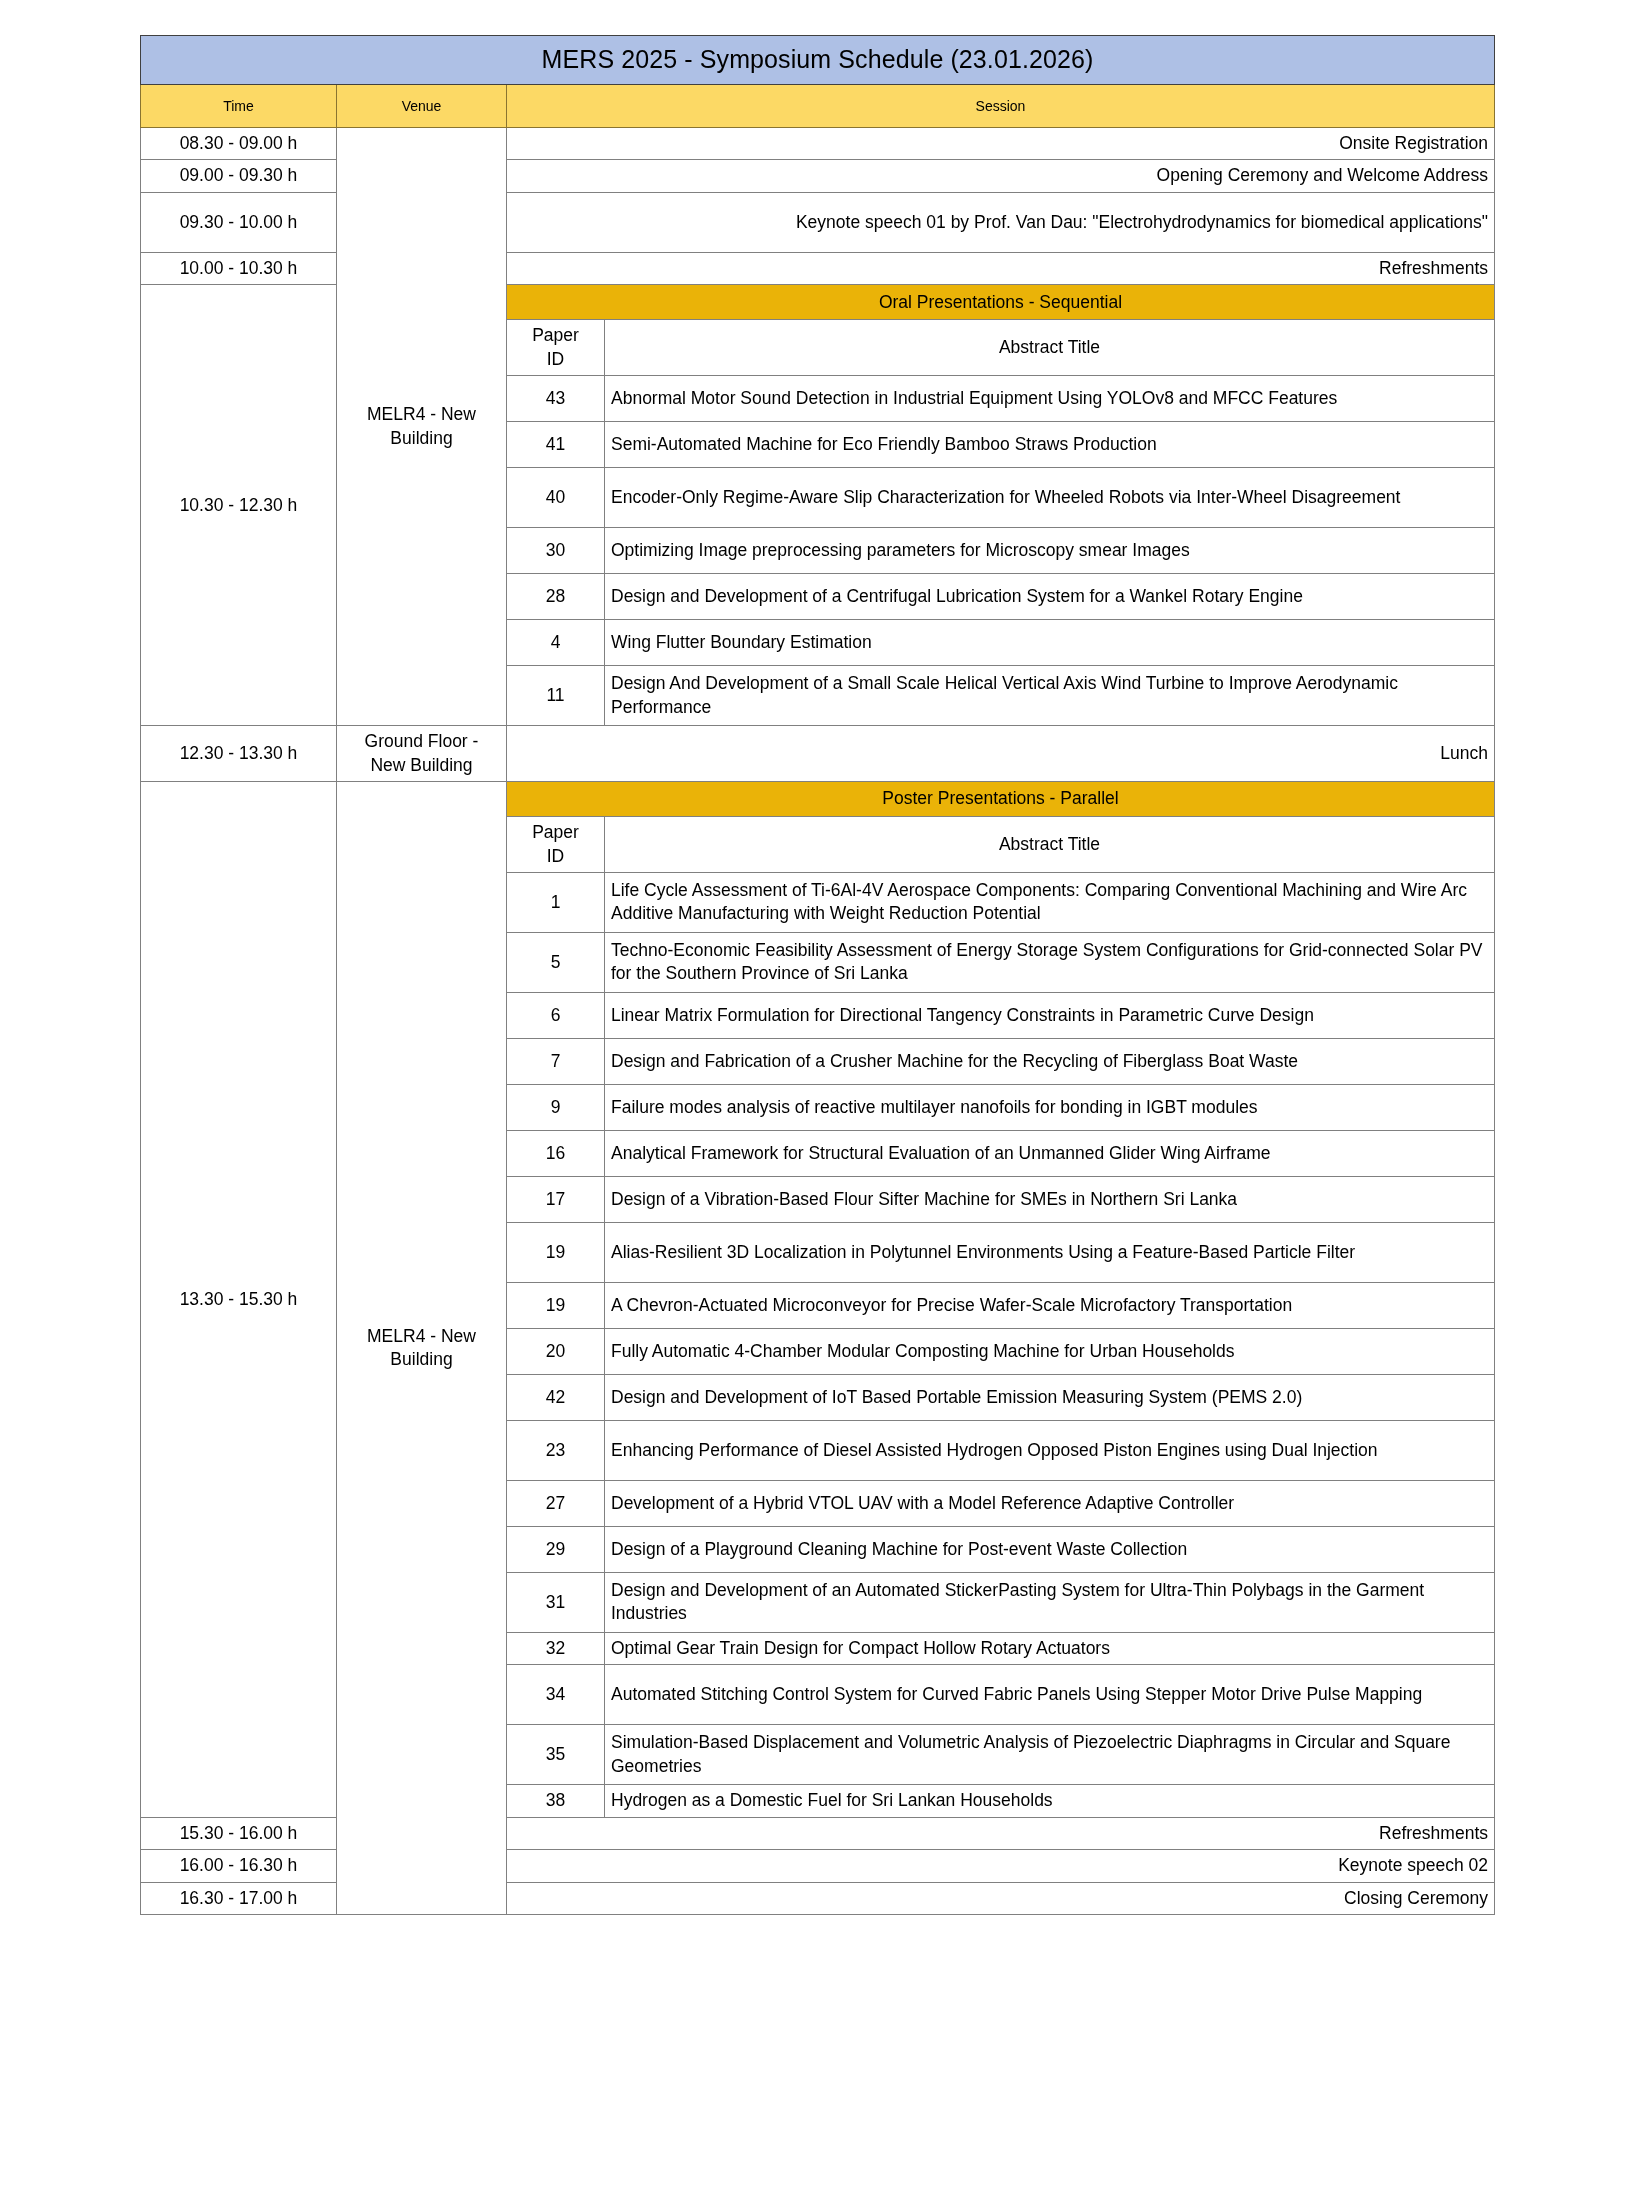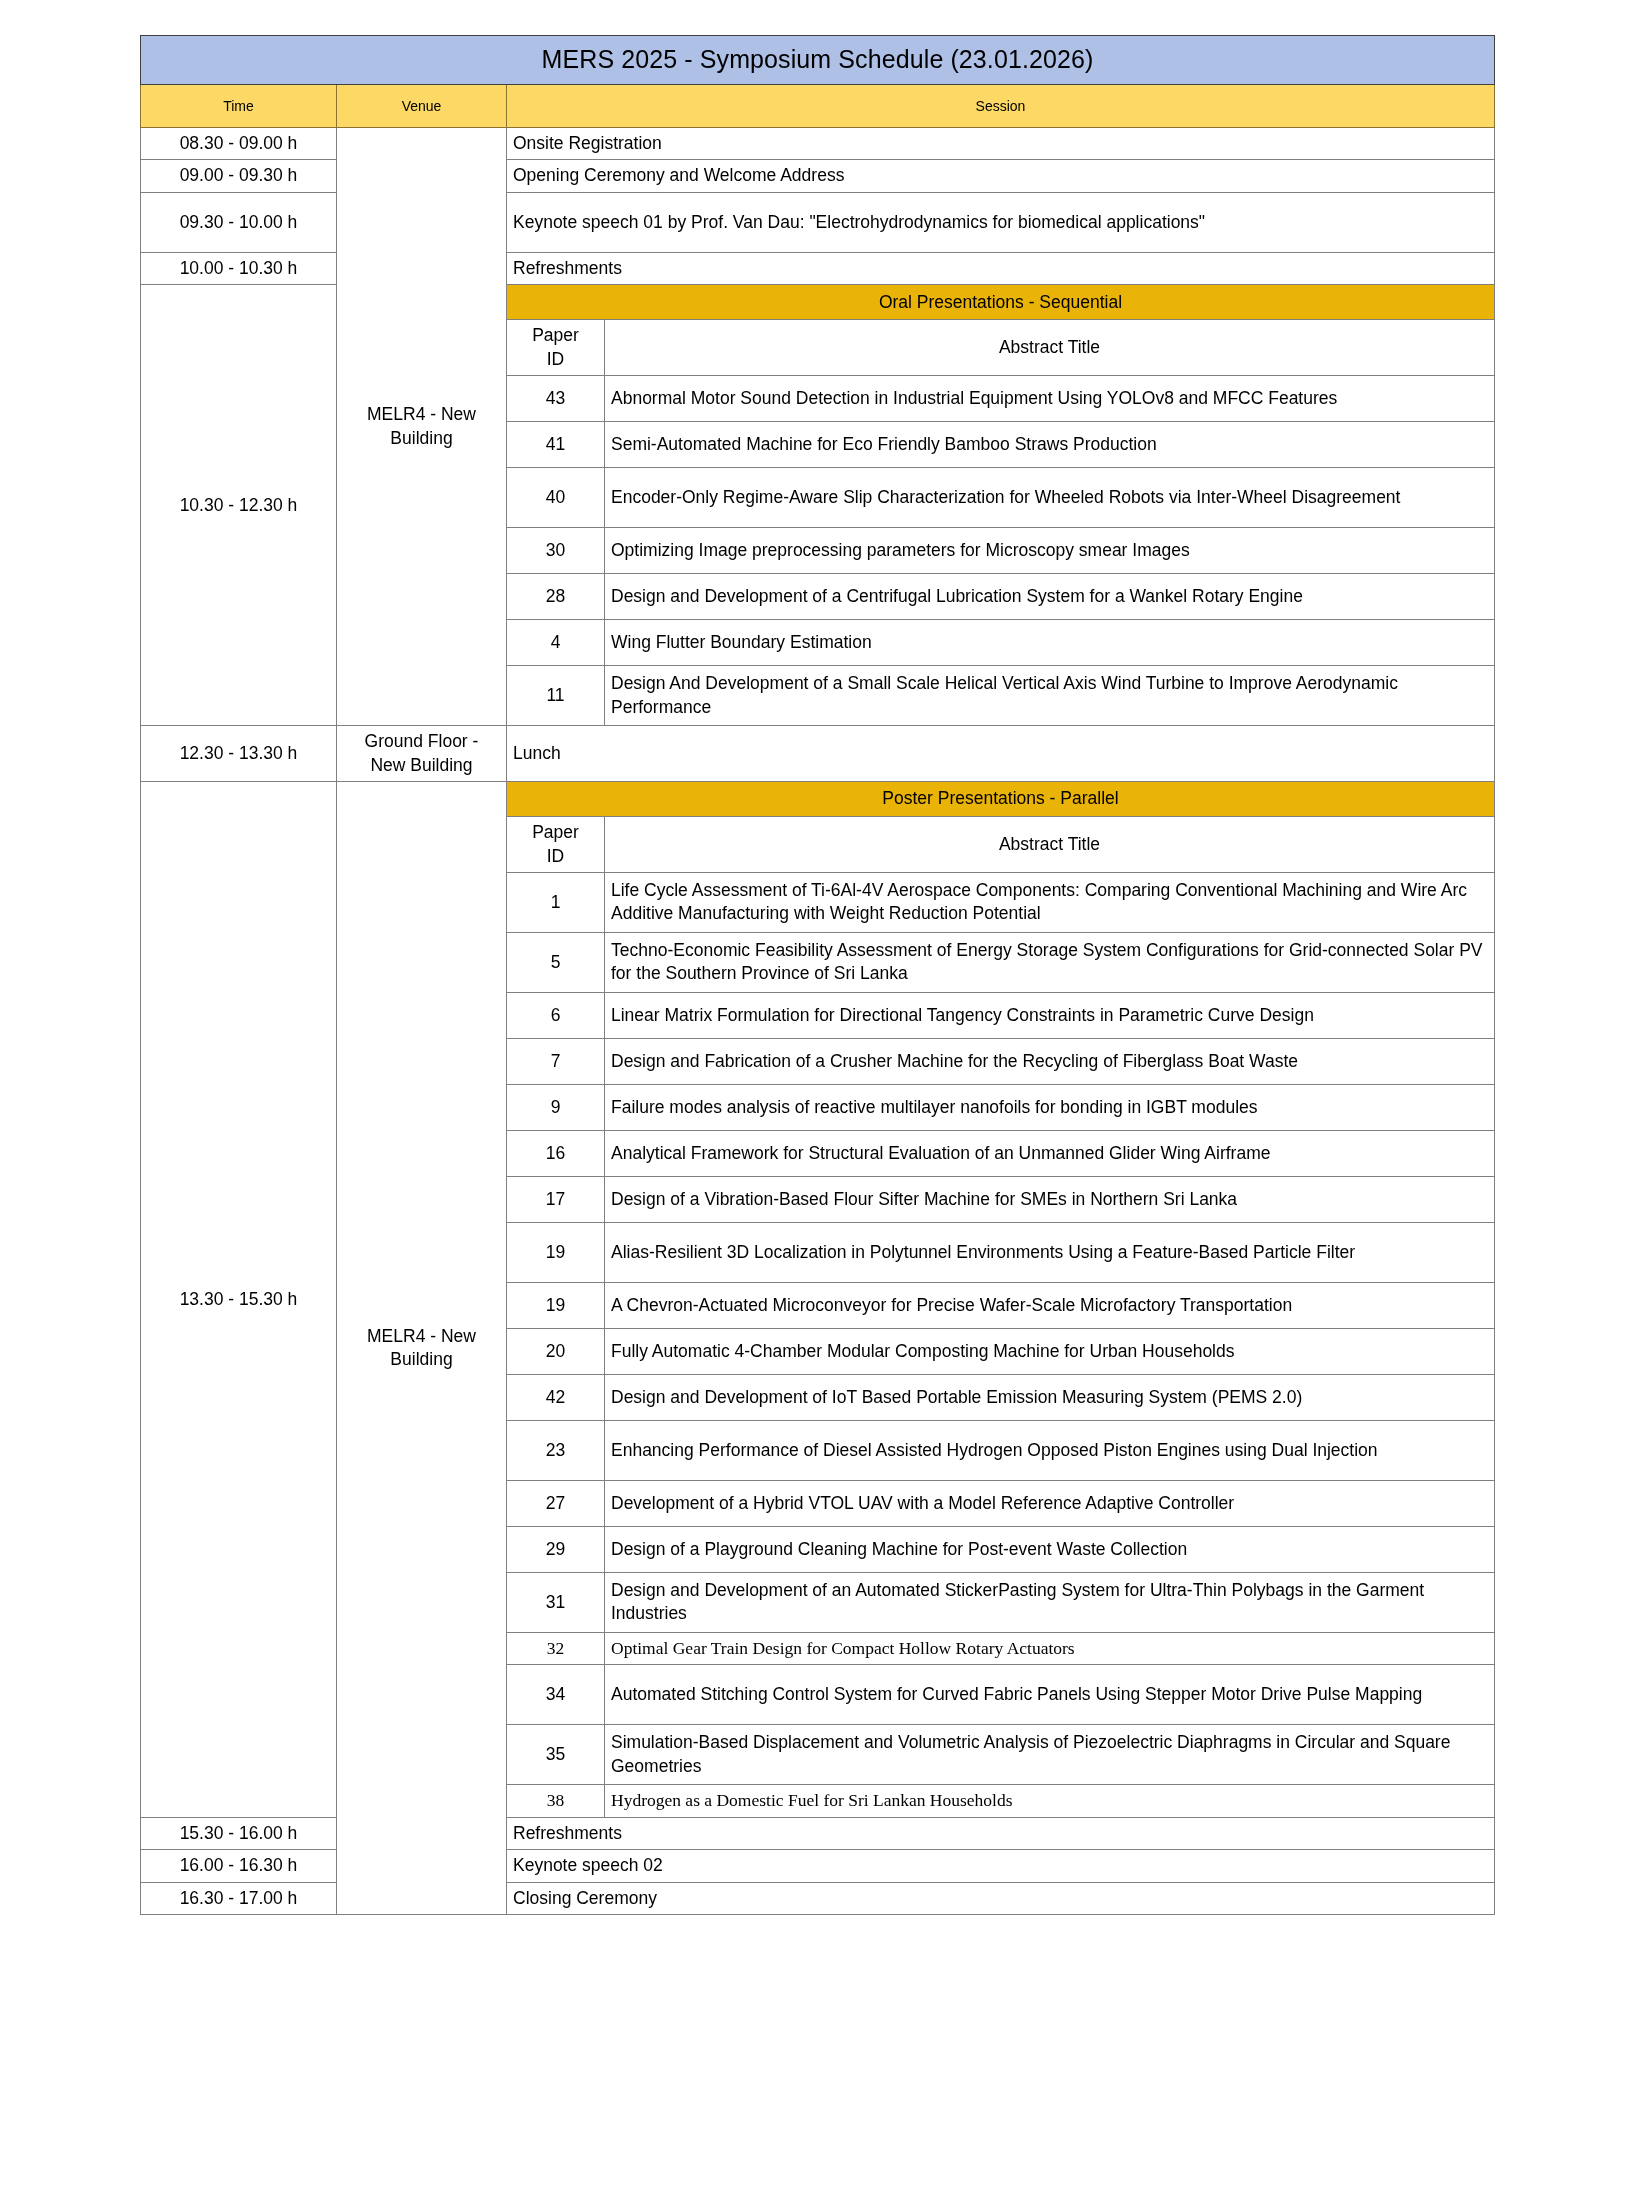--- a/index.html
+++ b/index.html
@@ -77,34 +77,34 @@
   }
   .pid-cell {
     text-align: center;
   }
   .title-cell {
     text-align: left;
     padding-left: 12px;
     padding-right: 10px;
   }
   .centered-session {
-    text-align: left;
+    text-align: right;
   }
   .bold {
     font-weight: bold;
   }
   .r-reg   { height: 29px; }
   .r-key   { height: 60px; }
   .r-subhdr{ height: 52px; }
   .r-oral1 { height: 46px; }
   .r-oral2 { height: 60px; }
   .r-lunch { height: 53px; }
   .r-p1    { height: 46px; }
   .r-p2    { height: 60px; }
-  .r-small { height: 32px; font-family: Liberation Serif, serif; }
+  .r-small { height: 32px; }
   .r-end   { height: 30px; }
 </style>
 </head>
 <body>
 
 <div id="sheet">
   <table class="schedule">
     <colgroup>
       <col class="c-time">
       <col class="c-venue">

